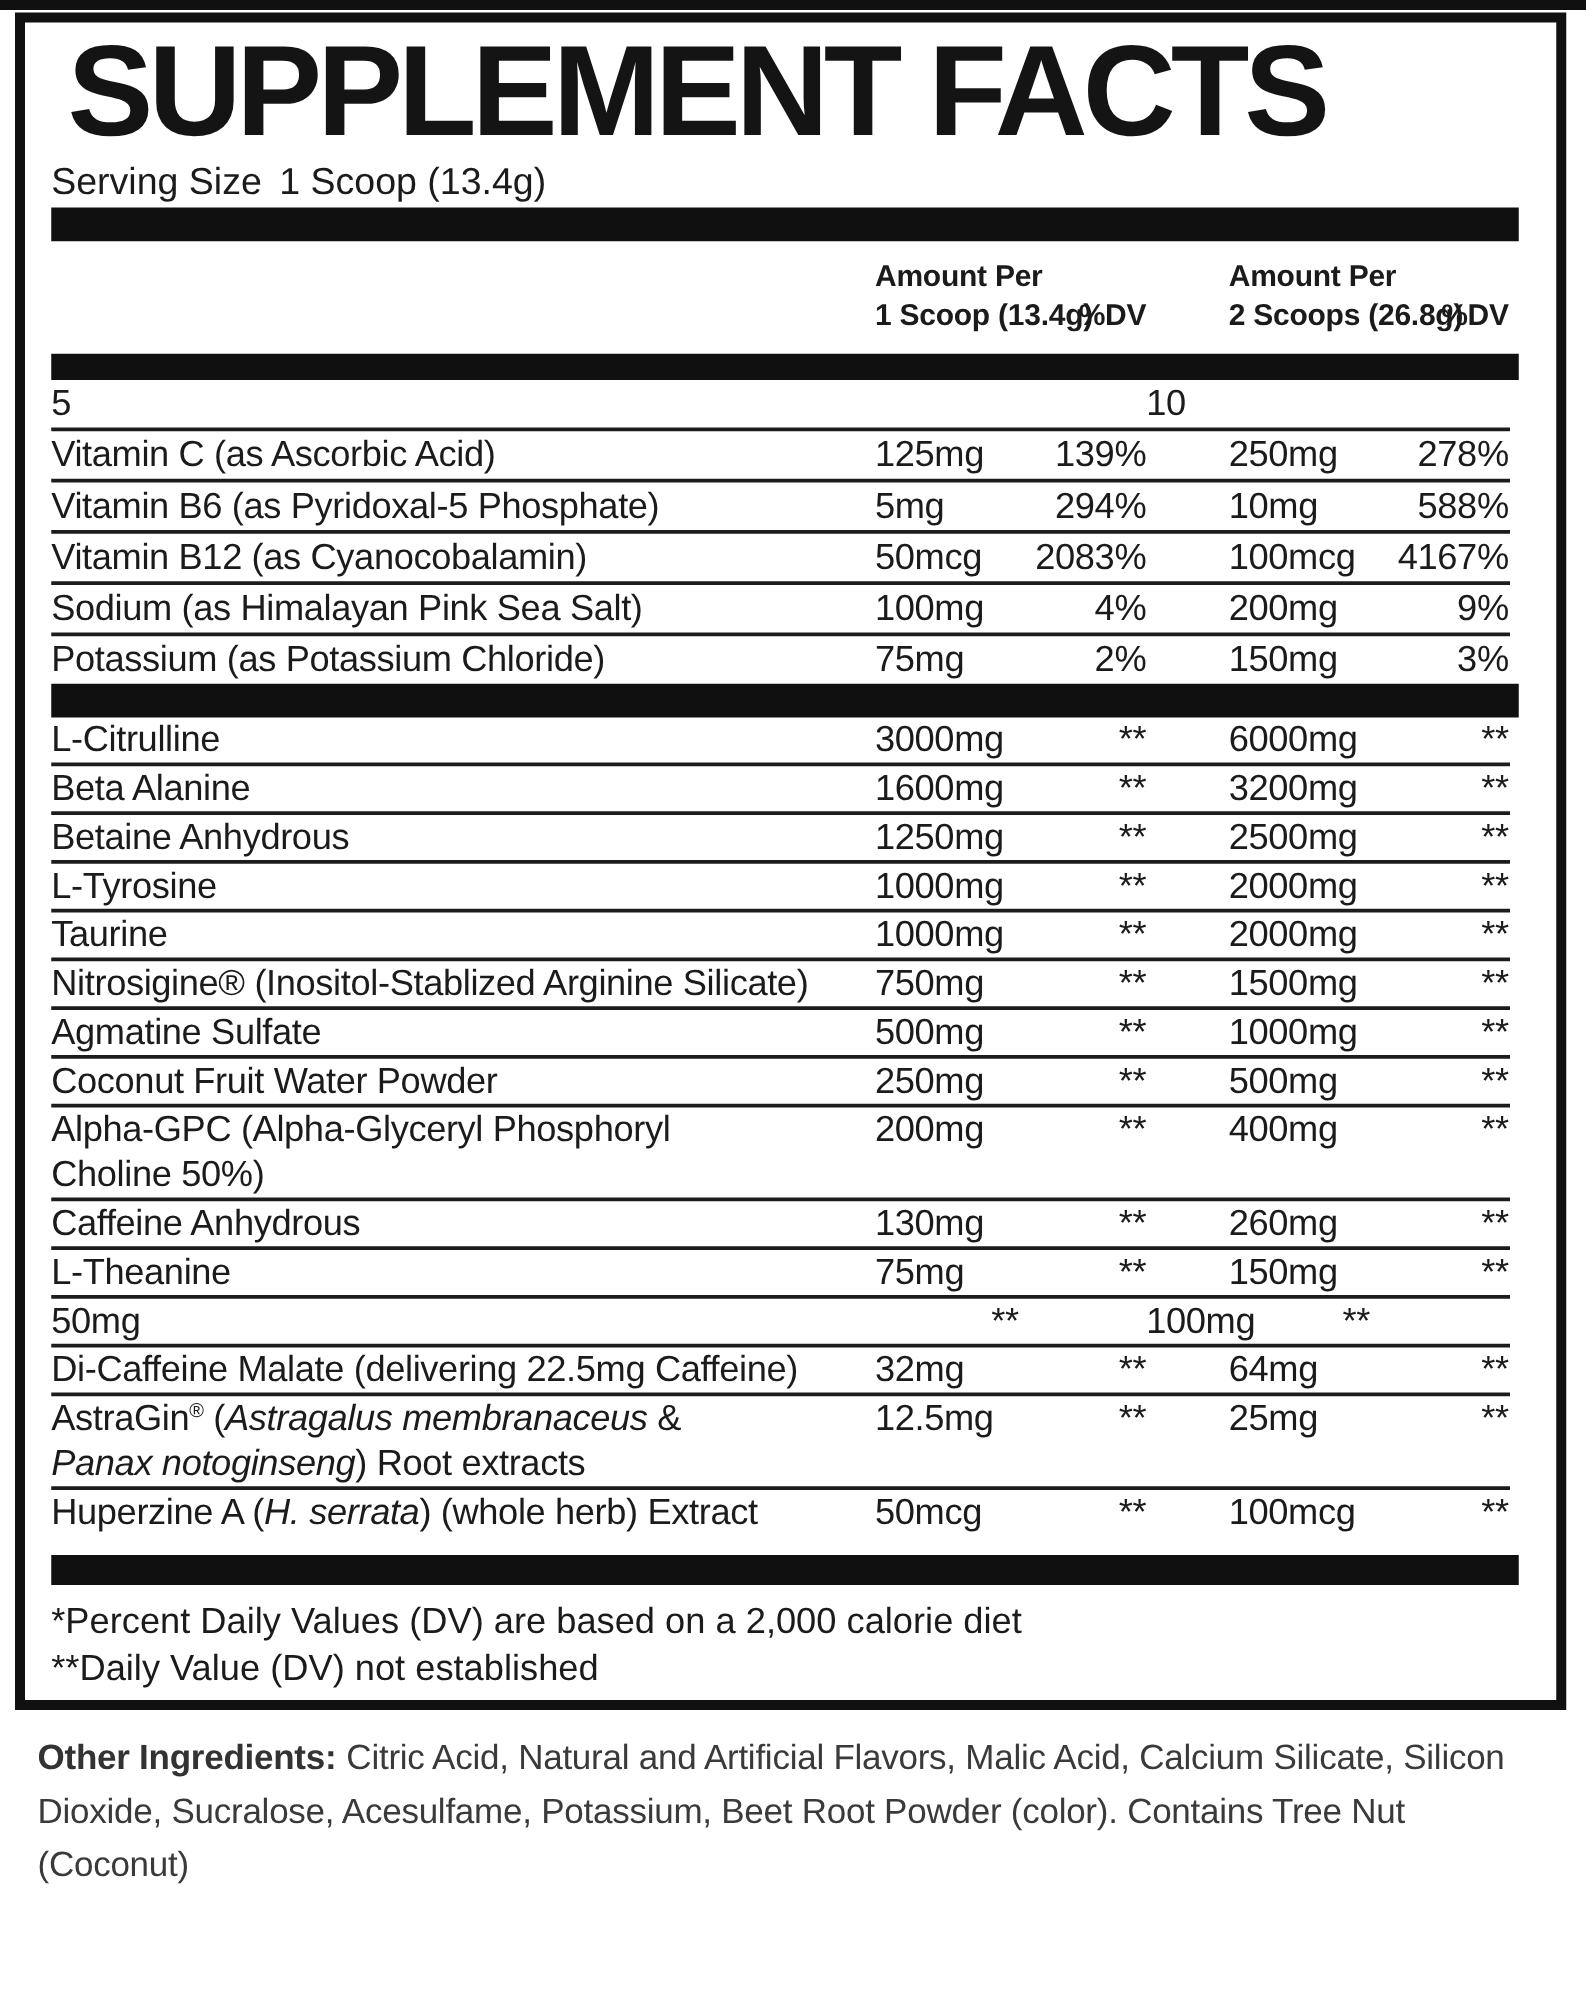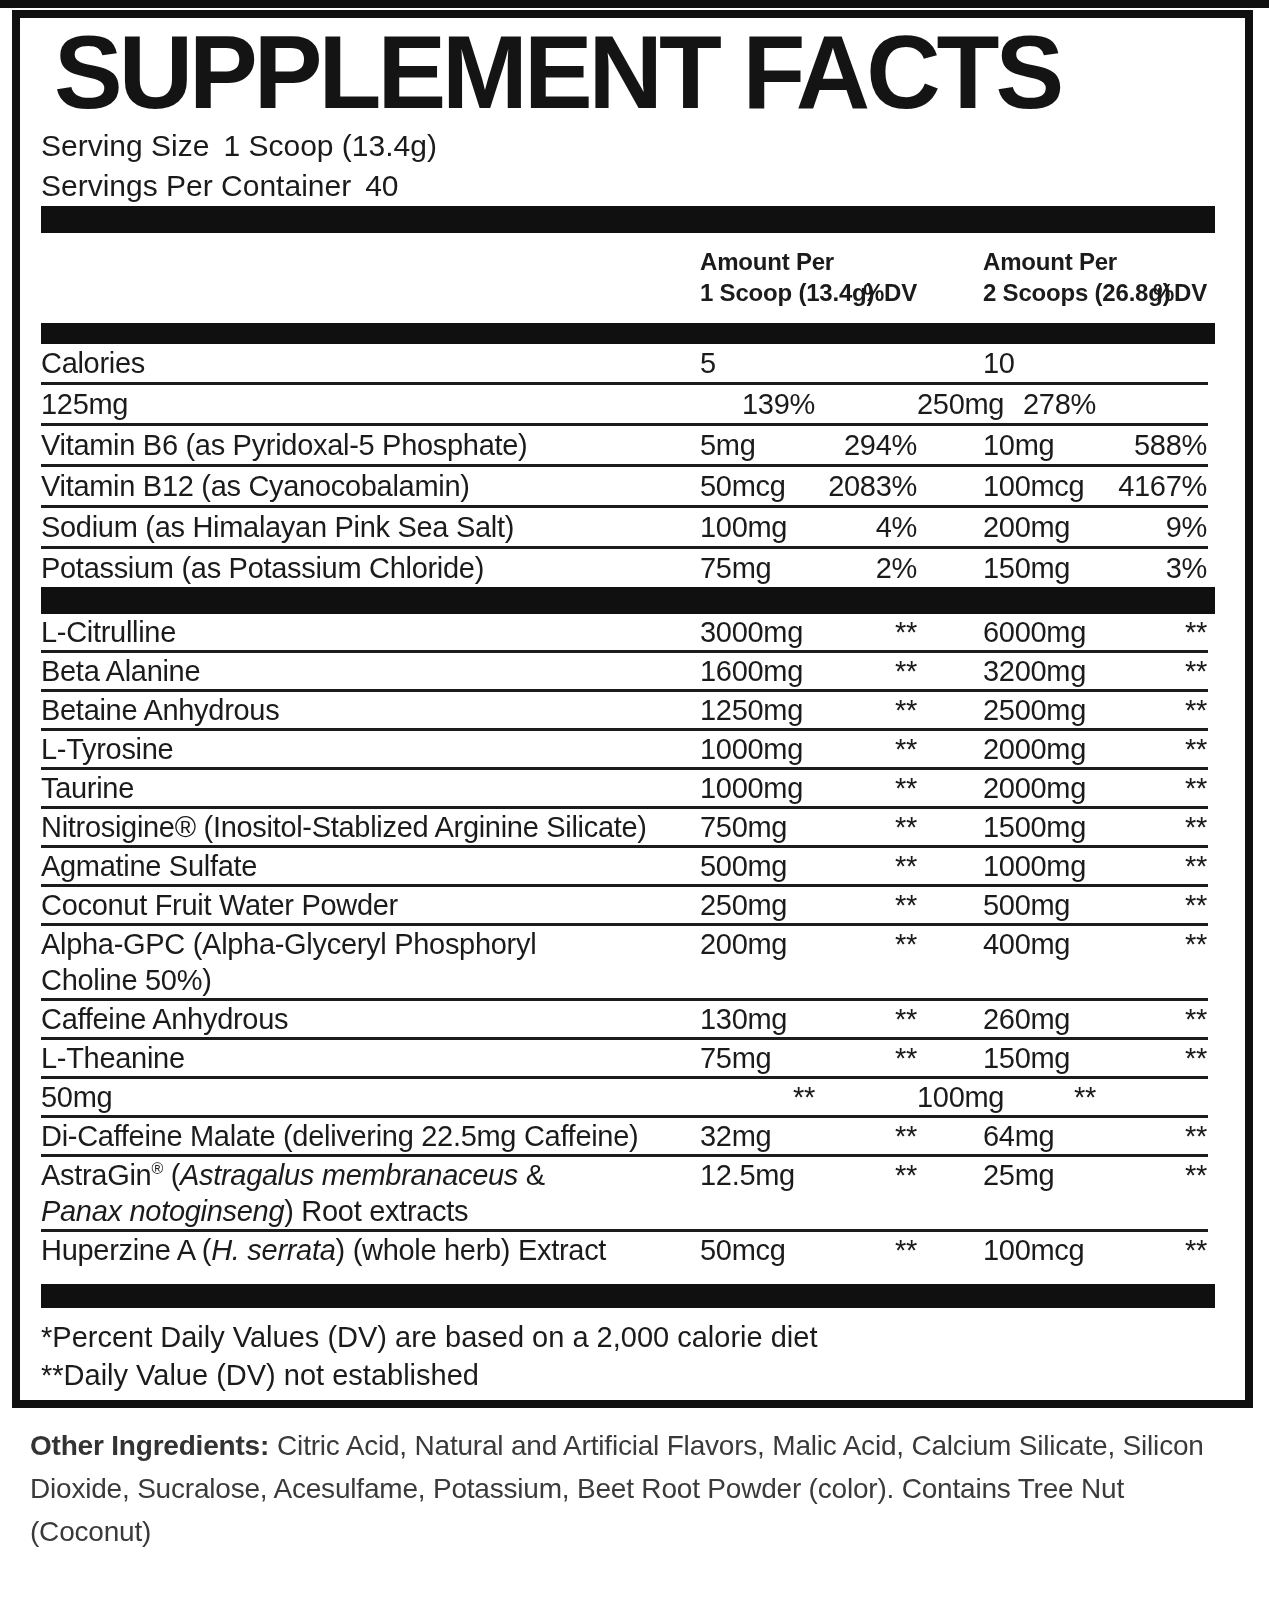--- a/index.html
+++ b/index.html
@@ -79,23 +79,20 @@
 
   <div class="box">
     <div class="inner">
 
       <h1 class="title">SUPPLEMENT FACTS</h1>
 
       <div class="serv">
         <div>
           <span>Serving Size</span><span class="val">1 Scoop (13.4g)</span>
         </div>
-        <div>
-          <span>Servings Per Container</span><span class="val">40</span>
-        </div>
       </div>
 
       <div class="bar"></div>
 
       <div class="hdr">
         <div></div>
         <div class="hblock">
           <div>Amount Per</div>
           <div>1 Scoop (13.4g)</div>
           <span class="hdv">%DV</span>
@@ -105,28 +102,28 @@
           <div>Amount Per</div>
           <div>2 Scoops (26.8g)</div>
           <span class="hdv">%DV</span>
         </div>
       </div>
 
       <div class="bar thin"></div>
 
       <div class="rows sec1" id="rows-nutrients">
           <div class="row">
-            <div class="cell name"><span>Calories</span></div>
             <div class="cell amt">5</div>
             <div class="cell dv"></div>
             <div class="cell gap"></div>
             <div class="cell amt">10</div>
             <div class="cell dv"></div>
           </div>
           <div class="row">
+            <div class="cell name"><span>Vitamin C (as Ascorbic Acid)</span></div>
             <div class="cell amt">125mg</div>
             <div class="cell dv">139%</div>
             <div class="cell gap"></div>
             <div class="cell amt">250mg</div>
             <div class="cell dv">278%</div>
           </div>
           <div class="row">
             <div class="cell name"><span>Vitamin B6 (as Pyridoxal-5 Phosphate)</span></div>
             <div class="cell amt">5mg</div>
             <div class="cell dv">294%</div>

